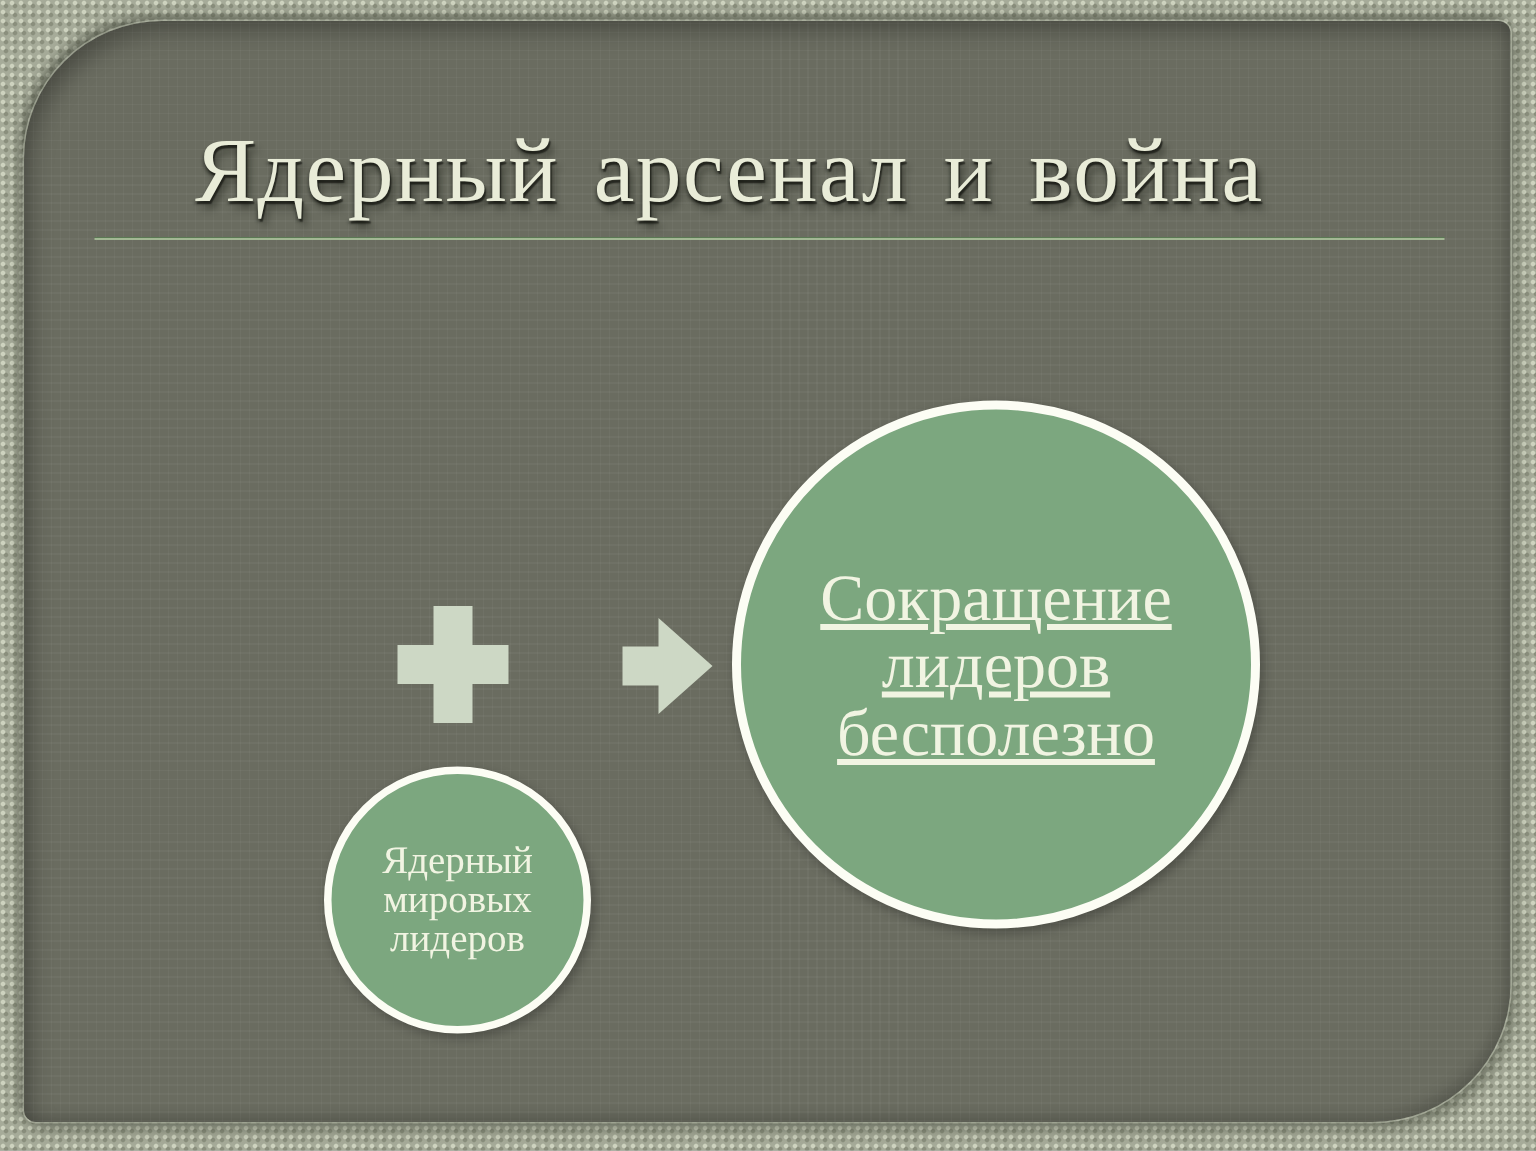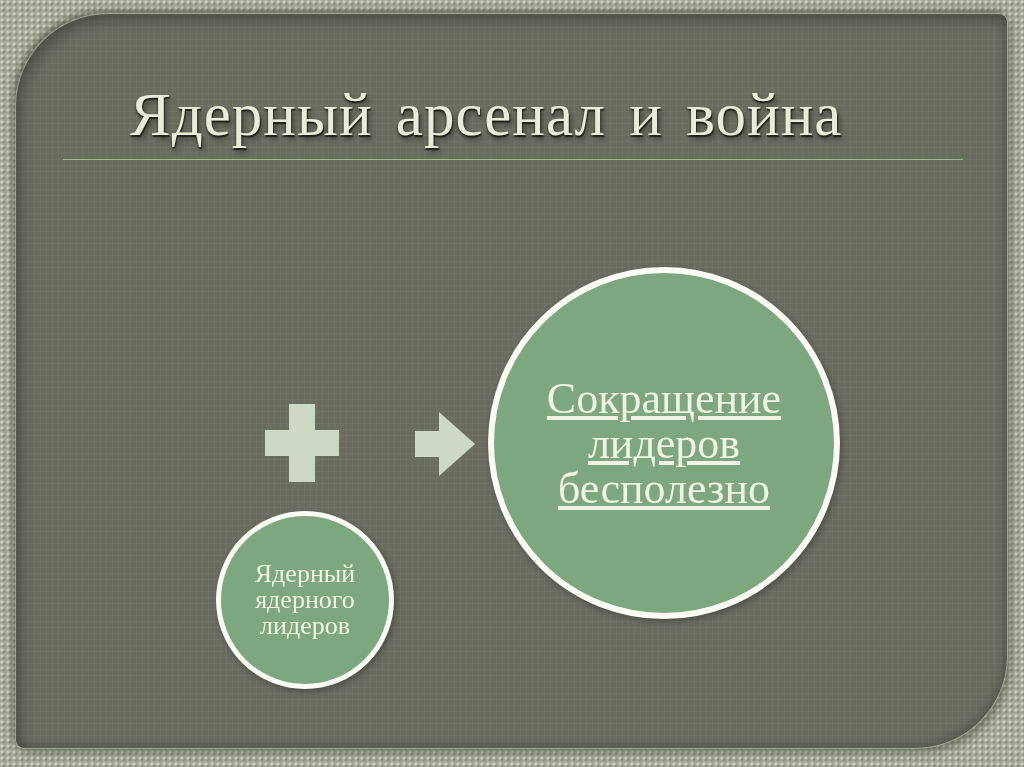--- a/index.html
+++ b/index.html
@@ -89,21 +89,21 @@
 
 
   <div class="plus">
     <div class="bar-v"></div>
     <div class="bar-h"></div>
   </div>
 
   <div class="circle circle-small circle-bottom">
     <div class="lines">
       <div>Ядерный</div>
-      <div>ядерного</div>
+      <div>мировых</div>
       <div>лидеров</div>
     </div>
   </div>
 
   <div class="arrow">
     <div class="shaft"></div>
     <div class="head"></div>
   </div>
 
   <div class="circle circle-big">

